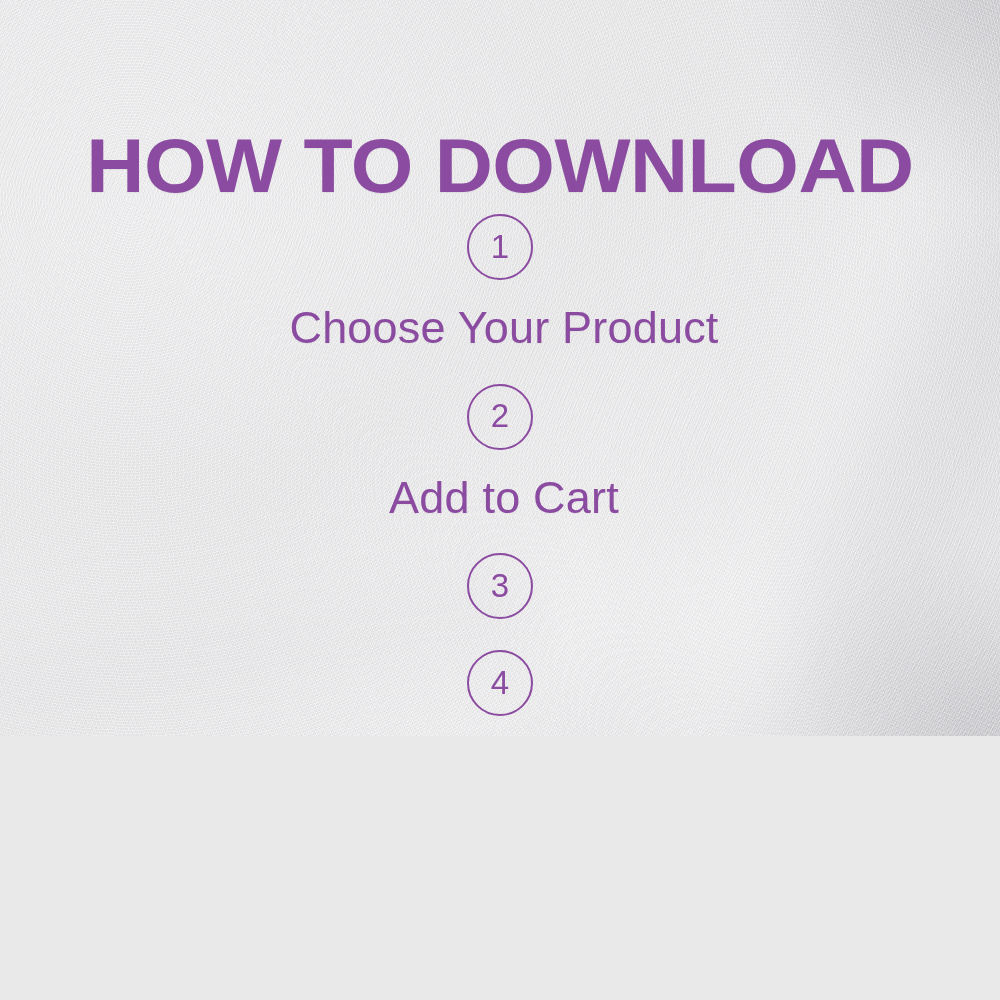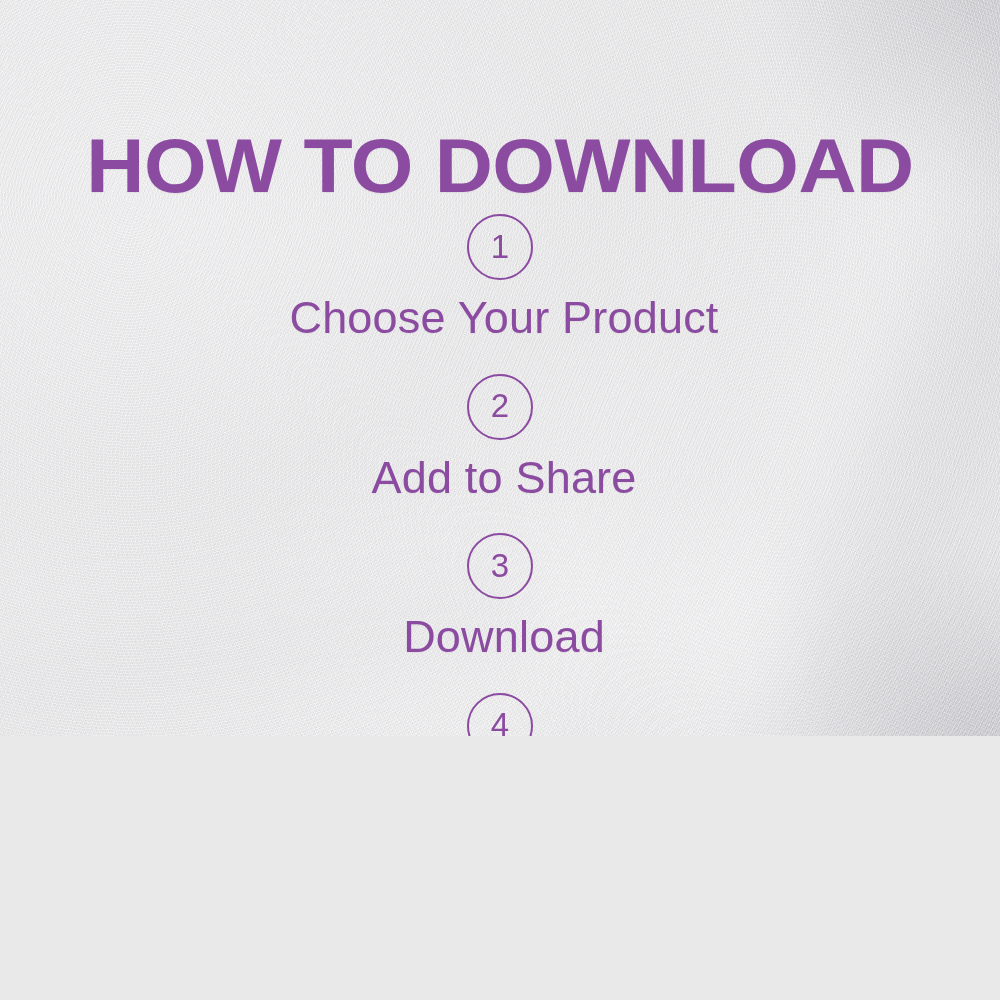--- a/index.html
+++ b/index.html
@@ -193,21 +193,21 @@
     font-family: "Liberation Sans", sans-serif;
     font-size: 33px;
     font-weight: 400;
     line-height: 1;
     color: #8b4ba0;
     position: relative;
     top: -1px;
   }
 
   .step-label {
-    margin-top: 14px;
+    margin-top: 24px;
     font-family: "Liberation Sans", sans-serif;
     font-weight: 400;
     font-size: 45px;
     line-height: 1.08;
     letter-spacing: 0.2px;
     color: #8b4ba0;
     white-space: nowrap;
     text-shadow: 0 1px 1px rgba(120,120,128,.08);
     padding-left: 8px;
   }
@@ -239,28 +239,27 @@
         <div class="step-badge">
           <span class="step-number">1</span>
         </div>
         <div class="step-label">Choose Your Product</div>
       </div>
 
       <div class="step">
         <div class="step-badge">
           <span class="step-number">2</span>
         </div>
-        <div class="step-label">Add to Share</div>
+        <div class="step-label">Add to Cart</div>
       </div>
 
       <div class="step">
         <div class="step-badge">
           <span class="step-number">3</span>
         </div>
-        <div class="step-label">Download</div>
       </div>
 
       <div class="step">
         <div class="step-badge">
           <span class="step-number">4</span>
         </div>
       </div>
 
     </div>
   </div>

